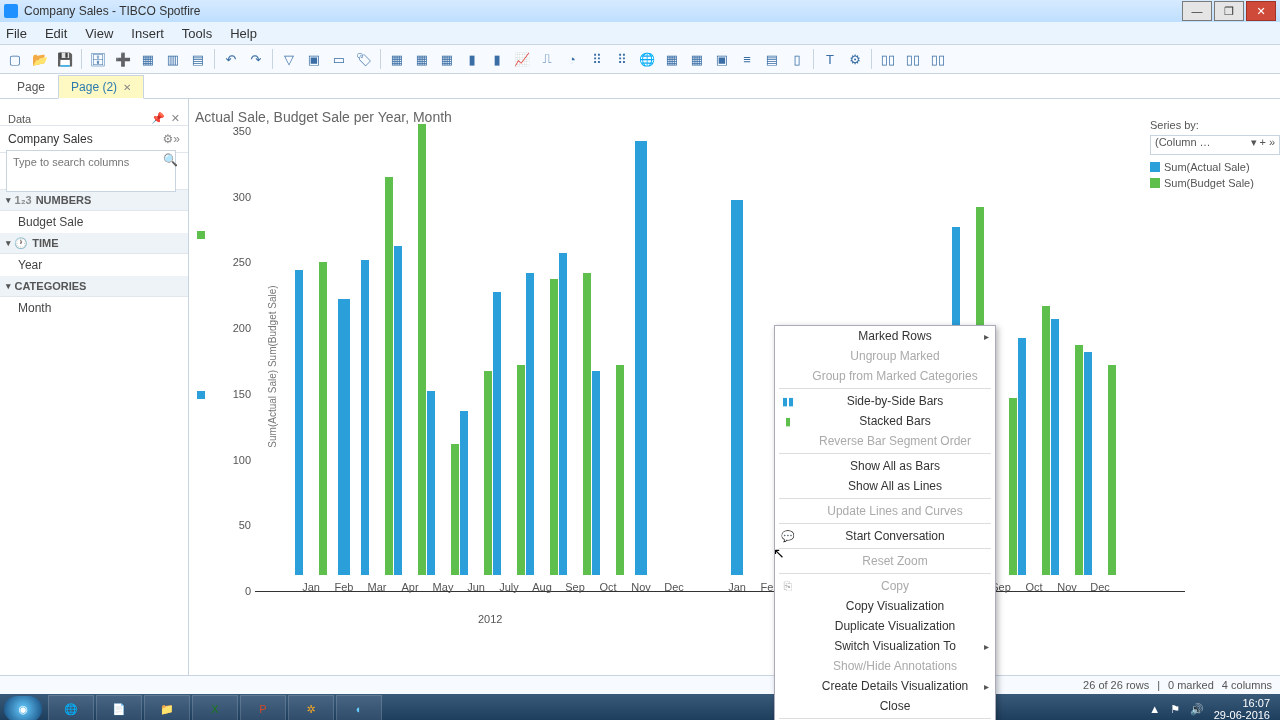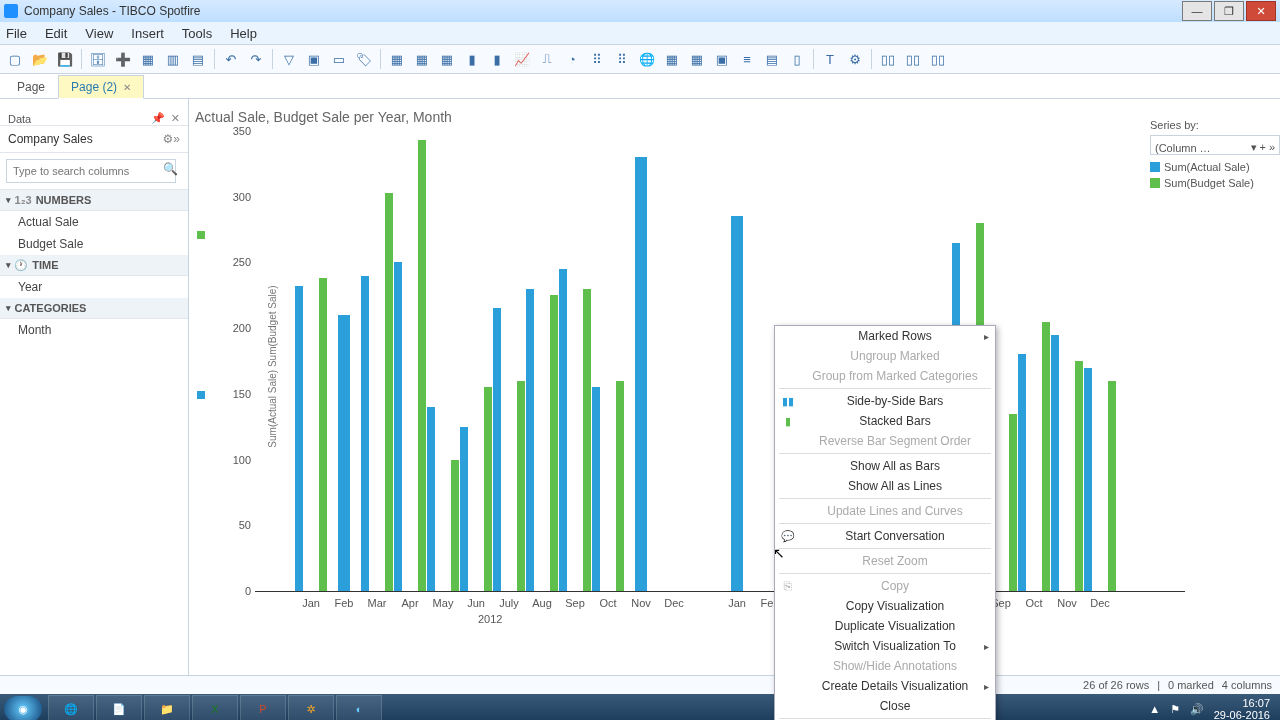--- a/index.html
+++ b/index.html
@@ -24,43 +24,43 @@
 .tab .x{margin-left:6px;color:#888;font-size:10px;}
 
 .main{display:flex;height:calc(720px - 22px - 22px - 28px - 24px - 18px - 30px);}
 
 .datapanel{width:188px;border-right:1px solid #c8d4e0;display:flex;flex-direction:column;}
 .dp-head{height:26px;display:flex;align-items:flex-end;padding:0 8px;border-bottom:1px solid #e0e6ec;font-size:11px;color:#555;gap:12px;}
 .dp-head .icons{margin-left:auto;display:flex;gap:6px;color:#888;}
 .dp-ds{height:26px;display:flex;align-items:center;padding:0 8px;border-bottom:1px solid #e0e6ec;font-size:12px;}
 .dp-ds .gear{margin-left:auto;color:#888;}
 .dp-search{height:28px;display:flex;align-items:center;padding:4px 6px;border-bottom:1px solid #e0e6ec;}
-.dp-search input{flex:1;height:18px;border:1px solid #c8d4e0;padding:2px 20px 2px 6px;font-size:11px;color:#888;}
+.dp-search input{flex:1;height:18px;border:1px solid #c8d4e0;padding:2px 20px 20px 6px;font-size:11px;color:#888;}
 .dp-search-wrap{position:relative;flex:1;}
 .dp-search-ico{position:absolute;right:4px;top:3px;color:#888;font-size:12px;}
 .dp-sect{height:20px;background:#eef3f8;border-bottom:1px solid #e0e6ec;display:flex;align-items:center;padding:0 6px;font-size:11px;font-weight:bold;color:#555;}
 .dp-sect .tri{margin-right:4px;font-size:9px;}
 .dp-item{height:22px;display:flex;align-items:center;padding:0 18px;font-size:12px;color:#444;}
 
 .chart-area{flex:1;position:relative;padding:10px 10px 10px 6px;}
 .chart-title{font-size:14px;color:#666;margin-bottom:4px;}
 .plot{position:relative;width:930px;height:460px;margin-left:60px;margin-top:6px;}
 .axis-y{position:absolute;left:-40px;top:0;height:100%;width:36px;}
 .ytick{position:absolute;right:0;font-size:11px;color:#555;transform:translateY(-50%);}
 .bars{position:absolute;left:0;top:0;width:100%;height:100%;border-bottom:1px solid #333;}
-.group{position:absolute;bottom:0;width:32px;display:flex;align-items:flex-end;justify-content:center;gap:16px;}
+.group{position:absolute;bottom:16px;width:32px;display:flex;align-items:flex-end;justify-content:center;gap:16px;}
 .bar{width:12px;}
 .bar.actual{background:#2b9fd9;}
 .bar.budget{background:#5fbf4c;}
 .xlabel{position:absolute;top:100%;width:100%;text-align:center;font-size:11px;color:#555;padding-top:6px;}
 .year-label{position:absolute;top:calc(100% + 22px);font-size:11px;color:#555;}
 
 .legend{position:absolute;right:0;top:20px;width:130px;}
 .legend-title{font-size:11px;color:#555;margin-bottom:4px;}
-.legend-sel{border:1px solid #c8d4e0;height:18px;display:flex;align-items:flex-end;padding:0 4px;font-size:11px;color:#555;margin-bottom:6px;justify-content:space-between;}
+.legend-sel{border:1px solid #c8d4e0;height:18px;display:flex;align-items:flex-start;padding:0 4px;font-size:11px;color:#555;margin-bottom:6px;justify-content:space-between;}
 .legend-item{display:flex;align-items:center;font-size:11px;color:#555;margin-bottom:4px;}
 .legend-swatch{width:10px;height:10px;margin-right:4px;}
 
 .ctx{position:absolute;left:585px;top:226px;width:220px;background:#fff;border:1px solid #aab;box-shadow:2px 2px 6px rgba(0,0,0,.3);font-size:12px;z-index:50;}
 .ctx-item{height:20px;display:flex;align-items:center;padding:0 8px 0 28px;position:relative;color:#333;justify-content:center;}
 .ctx-item.disabled{color:#aaa;}
 .ctx-sep{height:1px;background:#ddd;margin:2px 4px;}
 .ctx-sub{position:absolute;right:6px;font-size:10px;color:#555;}
 .ctx-ico{position:absolute;left:6px;width:14px;height:14px;display:flex;align-items:center;justify-content:center;font-size:11px;}
 
@@ -165,21 +165,20 @@
       <div class="dp-search-wrap">
         <input placeholder="Type to search columns" style="">
         <span class="dp-search-ico">🔍</span>
       </div>
     </div>
     <div class="dp-sect">
         <span class="tri">▾</span>
         <span style="margin-right:4px;color:#888;">1₂3</span>
         <span>NUMBERS</span>
       </div>
-    <div class="dp-item">Actual Sale</div>
     <div class="dp-item">Budget Sale</div>
     <div class="dp-sect">
         <span class="tri">▾</span>
         <span style="margin-right:4px;color:#888;">🕐</span>
         <span>TIME</span>
       </div>
     <div class="dp-item">Year</div>
     <div class="dp-sect">
         <span class="tri">▾</span>
         <span>CATEGORIES</span>

